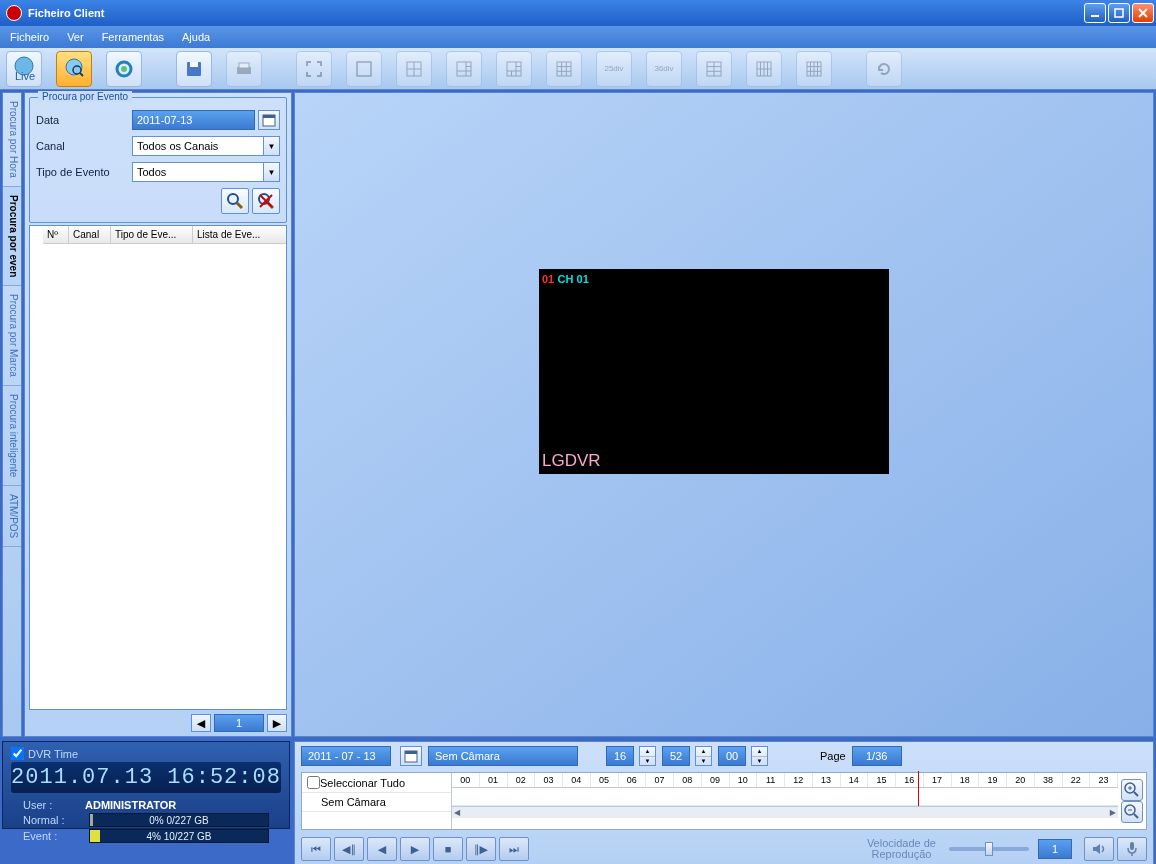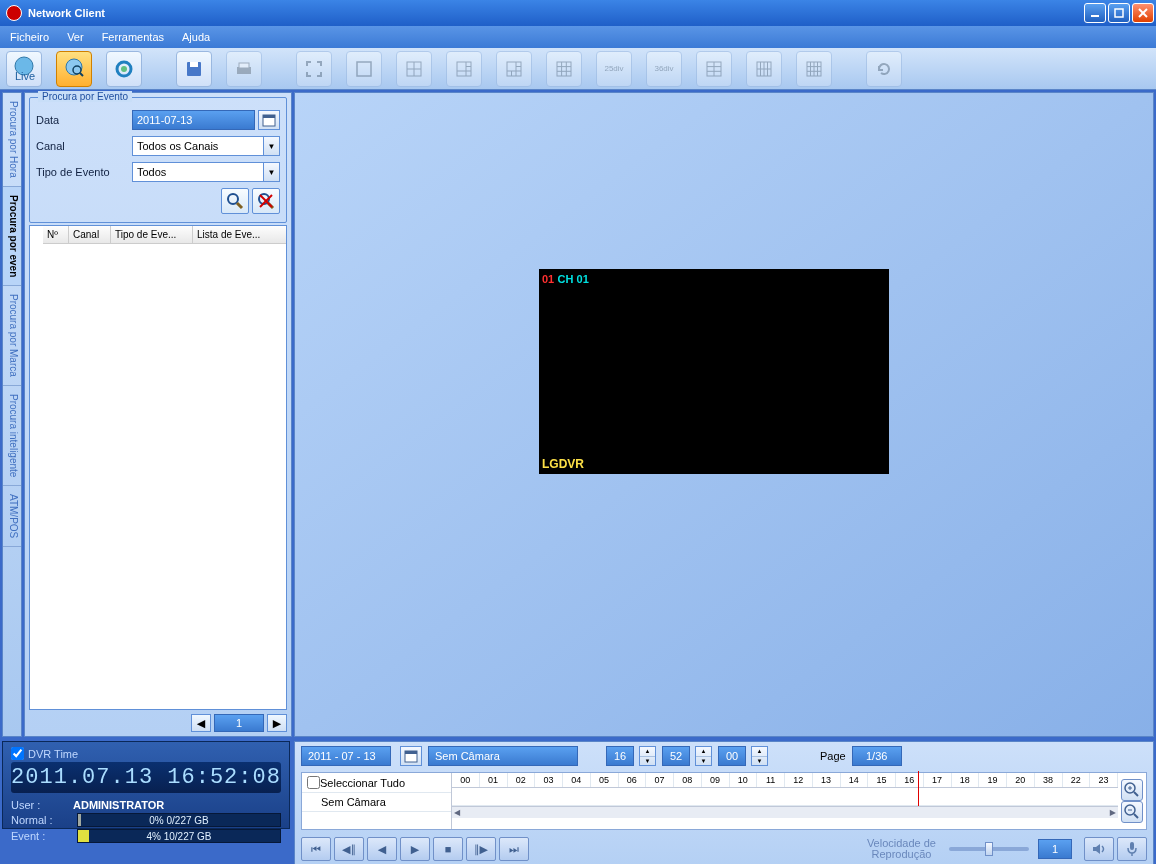--- a/index.html
+++ b/index.html
@@ -34,26 +34,26 @@
 .sbtn { width: 28px; height: 26px; border: 1px solid #6090d8; border-radius: 2px; background: linear-gradient(to bottom, #f8fcff,#d8e8f8); display: flex; align-items: center; justify-content: center; }
 .grid { flex: 1; background: #fff; border: 1px solid #6090d8; margin-top: 2px; display: flex; flex-direction: column; }
 .gridhdr { display: flex; background: linear-gradient(to bottom, #fdfdfd, #e8e8e8); border-bottom: 1px solid #ccc; margin-left: 13px; }
 .gridhdr div { border-right: 1px solid #ccc; padding: 3px 4px; font-size: 10px; color: #000; }
 .pager { display: flex; justify-content: flex-end; align-items: center; gap: 3px; margin-top: 4px; }
 .pgbtn { width: 20px; height: 18px; border: 1px solid #6090d8; background: linear-gradient(to bottom, #f0f8ff,#d0e0f4); display: flex; align-items: center; justify-content: center; }
 .pgnum { width: 50px; height: 18px; border: 1px solid #3468b8; background: linear-gradient(to bottom,#5aa0f0,#3a7ad0); color: #fff; display: flex; align-items: center; justify-content: center; }
 .video { flex: 1; background: linear-gradient(to bottom right, #b8d4f8, #88b0e8); border: 1px solid #5a85c8; position: relative; }
 .vthumb { position: absolute; width: 350px; height: 205px; background: #000; left: 244px; top: 176px; }
 .vthumb .ch { position: absolute; top: 3px; left: 3px; font-size: 12px; font-weight: bold; }
-.vthumb .dev { position: absolute; bottom: 3px; left: 3px; font-size: 12px; color: #fde047; font-weight: bold; }
+.vthumb .dev { position: absolute; bottom: 3px; left: 3px; font-size: 17px; color: #f9a8d4; font-weight: normal; }
 .bottom { display: flex; gap: 4px; padding: 2px; }
 .statusbox { width: 288px; height: 88px; background: linear-gradient(to bottom, #3060b0, #1a4088); border: 1px solid #0a2858; padding: 5px 8px; color: #c0d8ff; }
 .dvrchk { display: flex; align-items: center; gap: 4px; font-size: 11px; }
 .bigtime { font-family: 'Courier New', monospace; font-size: 22px; color: #aaddff; letter-spacing: 1px; margin: 2px 0 6px 0; background: linear-gradient(to bottom, #0a3070, #082050); text-align: center; padding: 3px 0; border-radius: 3px; }
-.statrow { display: flex; align-items: center; margin: 2px 0; font-size: 11px; }
+.statrow { display: flex; align-items: center; margin: 2px 12px; font-size: 11px; }
 .statrow .k { width: 62px; }
 .bar { flex: 1; height: 14px; background: #0a2858; border: 1px solid #061838; margin-left: 4px; display: flex; align-items: center; position: relative; }
 .barfill { height: 100%; border-right: 1px solid #0a2858; }
 .bartxt { position: absolute; width: 100%; text-align: center; font-size: 10px; color: #e0f0ff; }
 .timeline { flex: 1; border: 1px solid #5a85c8; background: linear-gradient(to bottom,#cde0fa,#b4d0f4); display: flex; flex-direction: column; }
 .tlrow1 { display: flex; align-items: center; gap: 6px; padding: 4px 6px; }
 .tlbox { height: 20px; border: 1px solid #3468b8; background: linear-gradient(to bottom,#5aa0f0,#3a7ad0); color: #fff; display: flex; align-items: center; padding: 0 6px; }
 .tlrow2 { flex: 1; margin: 2px 6px; background: #fff; border: 1px solid #8aa8d8; display: flex; }
 .camlist { width: 150px; border-right: 1px solid #c0c8d8; }
 .camrow { display: flex; align-items: center; gap: 0; padding: 3px 5px; border-bottom: 1px solid #e0e8f0; font-size: 10px; }
@@ -69,21 +69,21 @@
 .slider .thumb { position: absolute; width: 8px; height: 14px; background: linear-gradient(to bottom,#f4f8ff,#c0d4f0); border: 1px solid #7090c8; top: -5px; left: 36px; }
 .scrollbar-h { height: 12px; background: #e8ecf4; border-top: 1px solid #c0c8d8; display:flex; align-items:center; justify-content:space-between; padding:0 2px; }
 .scrollbar-h span{ font-size:8px; color:#606880; }
 svg { display: block; }
 </style>
 </head>
 <body>
 
 <div class="titlebar">
   <div class="icon"></div>
-  <span>Network Client</span>
+  <span>Ficheiro Client</span>
   <div style="flex:1"></div>
   <div class="winbtns">
     <div class="winbtn min">
         <svg width="10" height="8">
           <rect x="1" y="6" width="8" height="2" fill="#fff"></rect>
         </svg>
       </div>
     <div class="winbtn max">
         <svg width="10" height="10">
           <rect x="1" y="1" width="8" height="8" fill="none" stroke="#fff" stroke-width="1.5"></rect>

